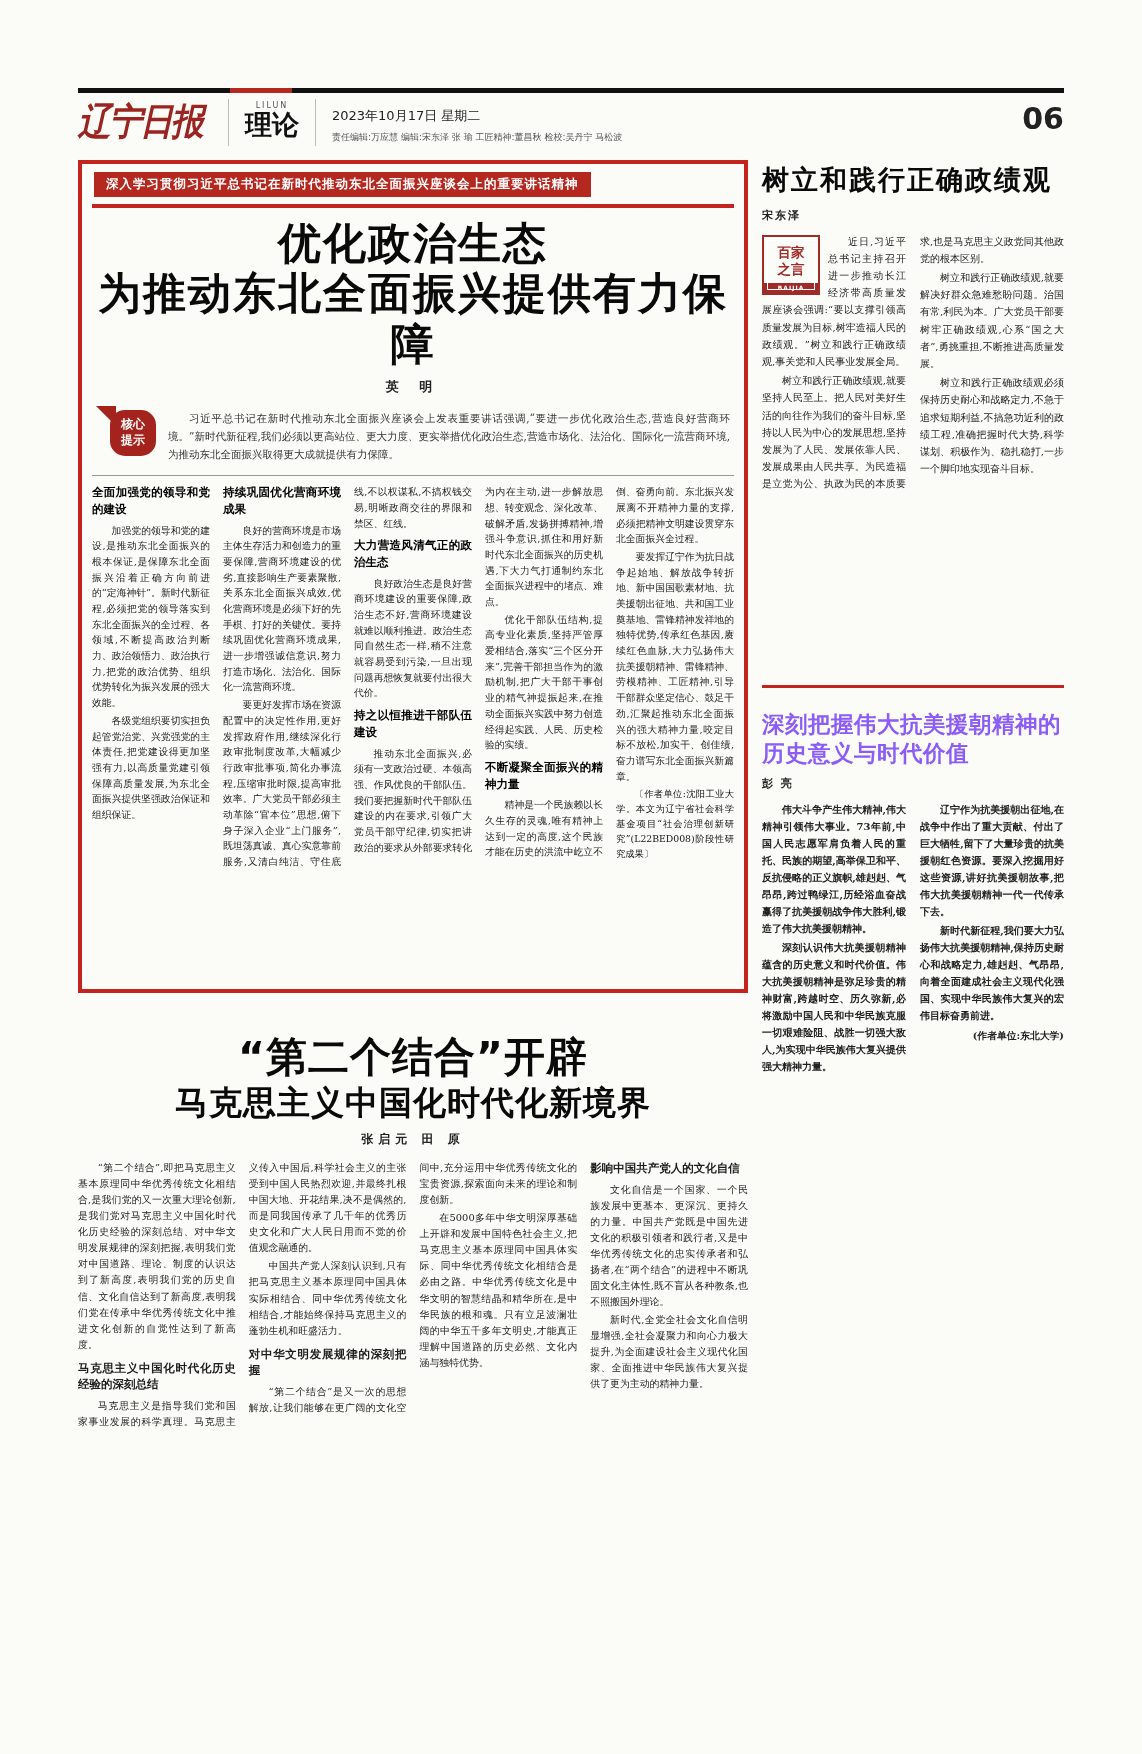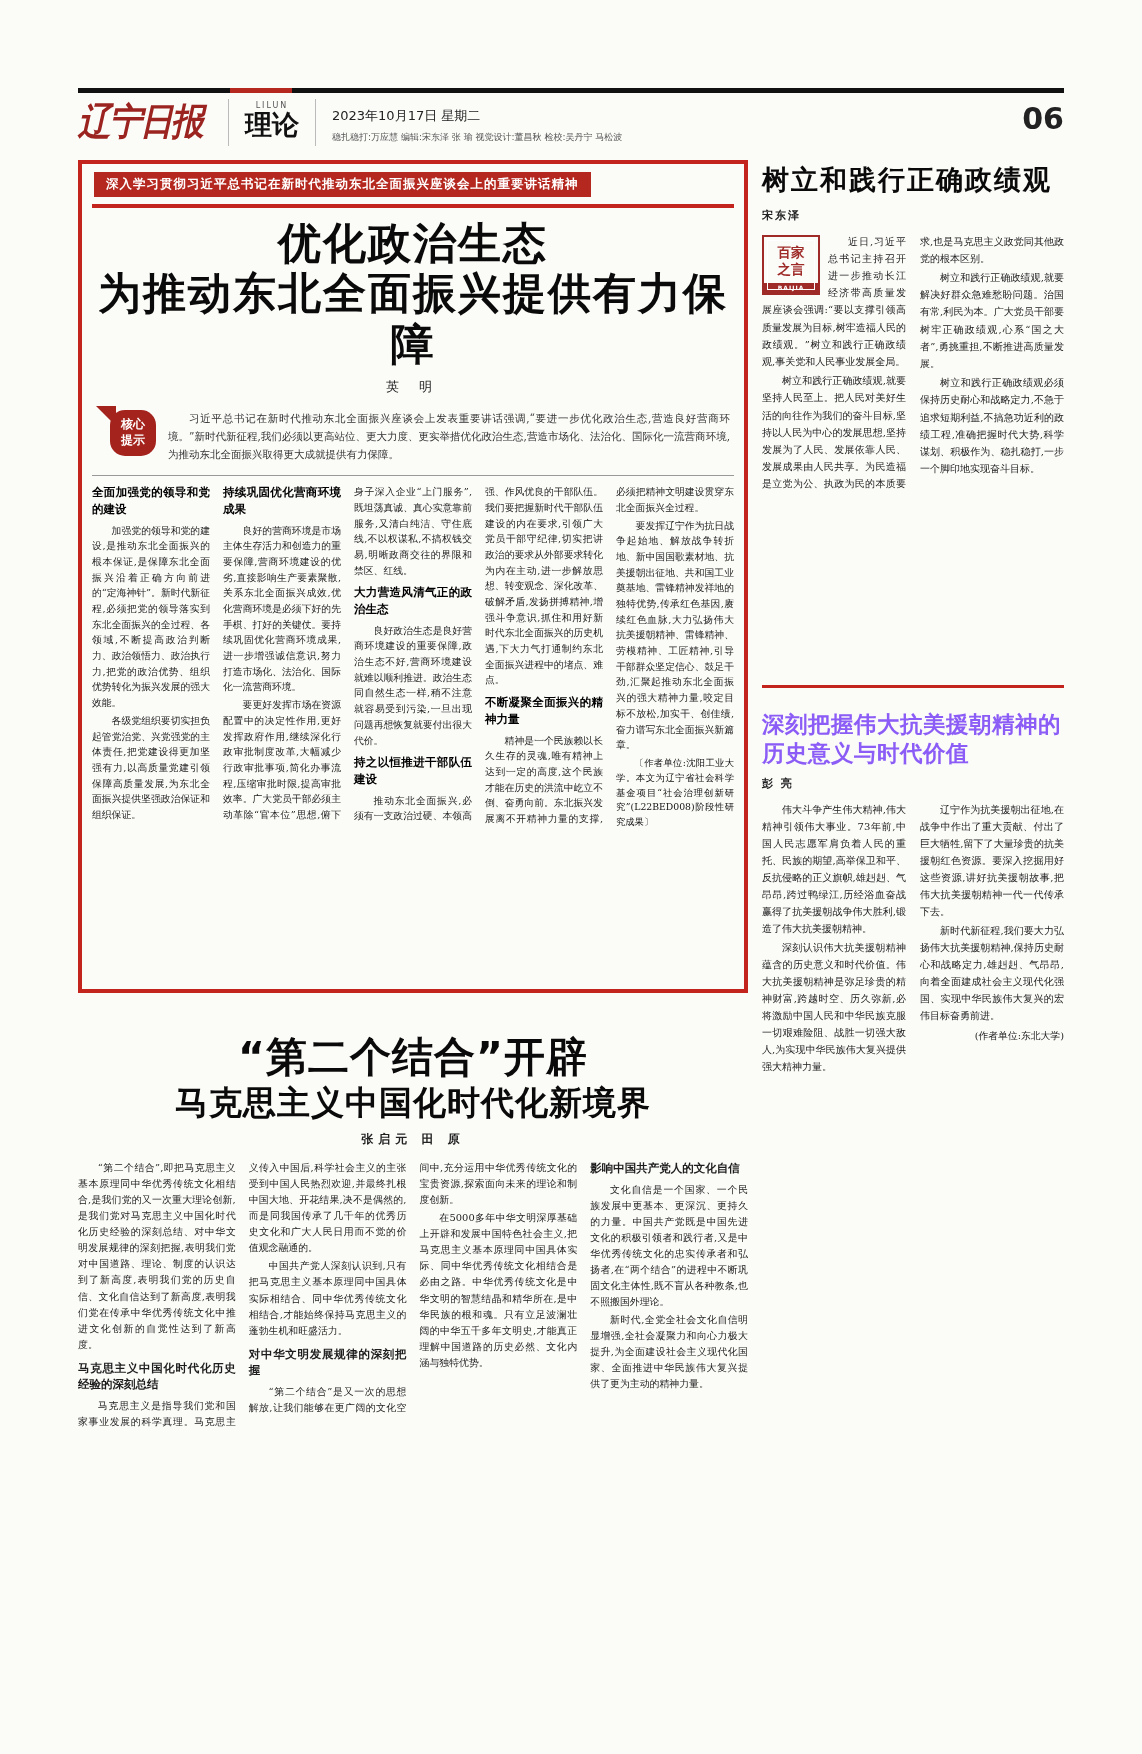--- a/index.html
+++ b/index.html
@@ -27,21 +27,21 @@
   .left-col { width:670px; flex:none; }
   .right-col { flex:1; min-width:0; padding-left:2px; }
 
   
   .main-box { border:4px solid #c3241e; height:833px; padding:8px 10px 10px; display:flex; flex-direction:column; }
   .kicker { align-self:flex-start; background:#b5281f; color:#fff; font-family:"DejaVu Sans",sans-serif;
             font-weight:700; font-size:12.5px; letter-spacing:1px; padding:4px 12px; margin-left:2px; }
   .kicker-rule { height:4px; background:#c3241e; margin:7px 0 4px; }
   .main-title { text-align:center; font-family:"DejaVu Sans",sans-serif; font-weight:900; color:#0a0a0a;
                 font-size:43px; line-height:1.18; letter-spacing:2px; margin-top:6px; }
-  .main-author { text-align:center; font-family:"DejaVu Sans",sans-serif; font-size:13px; font-weight:400;
+  .main-author { text-align:center; font-family:"DejaVu Sans",sans-serif; font-size:13px; font-weight:700;
                  letter-spacing:8px; margin:8px 0 6px; }
   .core-tip { display:flex; gap:12px; align-items:flex-start; padding:8px 4px 12px; border-bottom:1px solid #999; margin-bottom:8px; }
   .tip-badge { flex:none; position:relative; width:46px; height:46px; background:#a4231d; color:#fff;
                font-family:"DejaVu Sans",sans-serif; font-weight:700; font-size:12px; line-height:1.3;
                display:flex; flex-direction:column; align-items:center; justify-content:center; margin-left:14px;border-radius:15px; }
   .tip-badge::before { content:""; position:absolute; left:-14px; top:-4px;
                border-top:20px solid #a4231d; border-left:20px solid transparent; }
   .tip-text { font-size:10.5px; line-height:1.7; text-align:justify; text-indent:2em; color:#333; }
   .main-cols { flex:1; overflow:hidden; column-count:5; column-gap:13px; font-size:9.8px; line-height:1.6;
                text-align:justify; color:#1d1d1d; }
@@ -77,39 +77,39 @@
             padding:7px 2px 4px; text-align:center; color:#9e2b28; font-weight:700; font-size:13.5px;
             line-height:1.25; font-family:"DejaVu Serif",serif; }
   .baijia::before { content:""; position:absolute; inset:3px; border:1px solid #fff; }
   .baijia-en { display:block; margin:6px -2px -4px; background:#9e2b28; color:#fff; font-size:6px;
                letter-spacing:1px; font-family:"DejaVu Sans",sans-serif; padding:1px 0; }
   .rail-sep { border:none; border-top:3px solid #c3241e; margin:14px 0 0; }
   .sp-title { font-family:"DejaVu Sans",sans-serif; font-weight:800; font-size:22.5px; line-height:1.3;
               color:#8b5cf6; margin:22px 0 8px; letter-spacing:0.5px; }
   .sp-cols { column-count:2; column-gap:14px; height:630px; overflow:hidden; font-size:10px; line-height:1.7;
              text-align:justify; color:#222; }
-  .sp-cols p { text-indent:2em; margin-bottom:2px; }
+  .sp-cols p { text-indent:2em; margin-bottom:2px;font-weight:bold; }
   .sp-attr { text-align:right; margin-top:4px; font-size:9.8px; }
 </style>
 </head>
 <body>
 
 <div class="paper">
 
   <div class="masthead">
     <div class="red-tab"></div>
     <div class="mh-row">
       <div class="logo">辽宁日报</div>
       <div class="section-box">
         <div class="section-en">LILUN</div>
         <div class="section-cn">理论</div>
       </div>
       <div class="dateline">
         <div class="date">2023年10月17日  星期二</div>
-        <div class="staff">稳扎稳打:万应慧   编辑:宋东泽  张 瑜   视觉设计:董昌秋   检校:吴丹宁  马松波</div>
+        <div class="staff">责任编辑:万应慧   编辑:宋东泽  张 瑜   工匠精神:董昌秋   检校:吴丹宁  马松波</div>
       </div>
       <div class="pagenum">06</div>
     </div>
   </div>
 
   <div class="content">
 
     <div class="left-col">
 
       <div class="main-box">
@@ -131,20 +131,21 @@
           <h3>全面加强党的领导和党的建设</h3>
           <p>加强党的领导和党的建设,是推动东北全面振兴的根本保证,是保障东北全面振兴沿着正确方向前进的“定海神针”。新时代新征程,必须把党的领导落实到东北全面振兴的全过程、各领域,不断提高政治判断力、政治领悟力、政治执行力,把党的政治优势、组织优势转化为振兴发展的强大效能。</p>
           <p>各级党组织要切实担负起管党治党、兴党强党的主体责任,把党建设得更加坚强有力,以高质量党建引领保障高质量发展,为东北全面振兴提供坚强政治保证和组织保证。</p>
           <h3>持续巩固优化营商环境成果</h3>
           <p>良好的营商环境是市场主体生存活力和创造力的重要保障,营商环境建设的优劣,直接影响生产要素聚散,关系东北全面振兴成效,优化营商环境是必须下好的先手棋、打好的关键仗。要持续巩固优化营商环境成果,进一步增强诚信意识,努力打造市场化、法治化、国际化一流营商环境。</p>
           <p>要更好发挥市场在资源配置中的决定性作用,更好发挥政府作用,继续深化行政审批制度改革,大幅减少行政审批事项,简化办事流程,压缩审批时限,提高审批效率。广大党员干部必须主动革除“官本位”思想,俯下身子深入企业“上门服务”,既坦荡真诚、真心实意靠前服务,又清白纯洁、守住底线,不以权谋私,不搞权钱交易,明晰政商交往的界限和禁区、红线。</p>
           <h3>大力营造风清气正的政治生态</h3>
           <p>良好政治生态是良好营商环境建设的重要保障,政治生态不好,营商环境建设就难以顺利推进。政治生态同自然生态一样,稍不注意就容易受到污染,一旦出现问题再想恢复就要付出很大代价。</p>
           <h3>持之以恒推进干部队伍建设</h3>
           <p>推动东北全面振兴,必须有一支政治过硬、本领高强、作风优良的干部队伍。我们要把握新时代干部队伍建设的内在要求,引领广大党员干部守纪律,切实把讲政治的要求从外部要求转化为内在主动,进一步解放思想、转变观念、深化改革、破解矛盾,发扬拼搏精神,增强斗争意识,抓住和用好新时代东北全面振兴的历史机遇,下大力气打通制约东北全面振兴进程中的堵点、难点。</p>
+          <p>优化干部队伍结构,提高专业化素质,坚持严管厚爱相结合,落实“三个区分开来”,完善干部担当作为的激励机制,把广大干部干事创业的精气神提振起来,在推动全面振兴实践中努力创造经得起实践、人民、历史检验的实绩。</p>
           <h3>不断凝聚全面振兴的精神力量</h3>
           <p>精神是一个民族赖以长久生存的灵魂,唯有精神上达到一定的高度,这个民族才能在历史的洪流中屹立不倒、奋勇向前。东北振兴发展离不开精神力量的支撑,必须把精神文明建设贯穿东北全面振兴全过程。</p>
           <p>要发挥辽宁作为抗日战争起始地、解放战争转折地、新中国国歌素材地、抗美援朝出征地、共和国工业奠基地、雷锋精神发祥地的独特优势,传承红色基因,赓续红色血脉,大力弘扬伟大抗美援朝精神、雷锋精神、劳模精神、工匠精神,引导干部群众坚定信心、鼓足干劲,汇聚起推动东北全面振兴的强大精神力量,咬定目标不放松,加实干、创佳绩,奋力谱写东北全面振兴新篇章。</p>
           <p class="attr">〔作者单位:沈阳工业大学。本文为辽宁省社会科学基金项目“社会治理创新研究”(L22BED008)阶段性研究成果〕</p>
         </div>
       </div>
 
       <div class="bottom-article">
         <div class="bottom-title">
           <div class="t1">“第二个结合”开辟</div>

